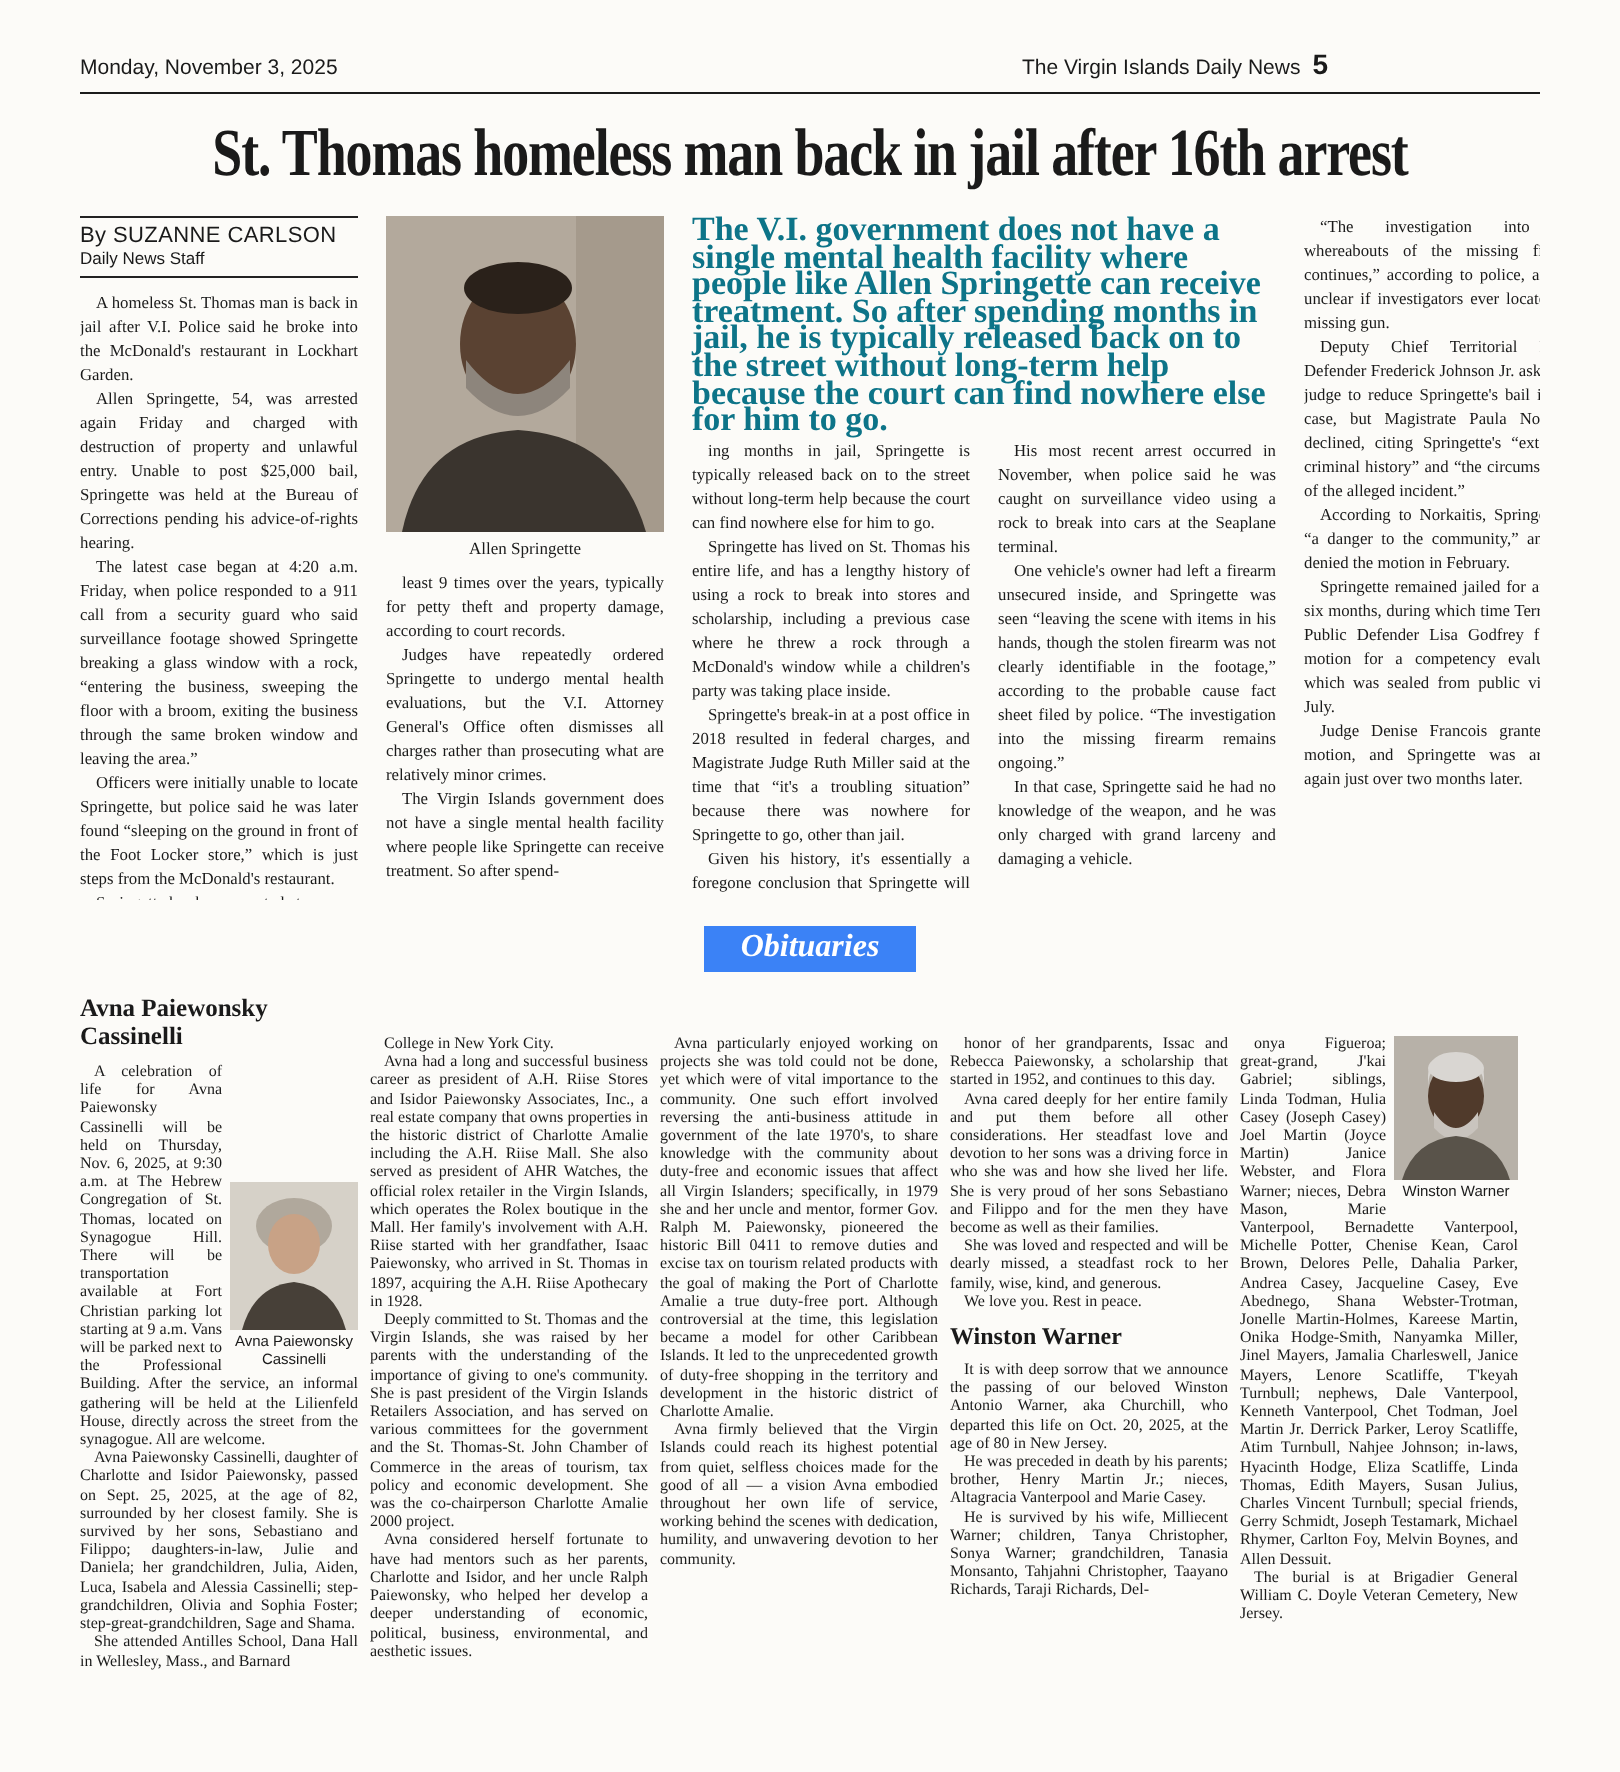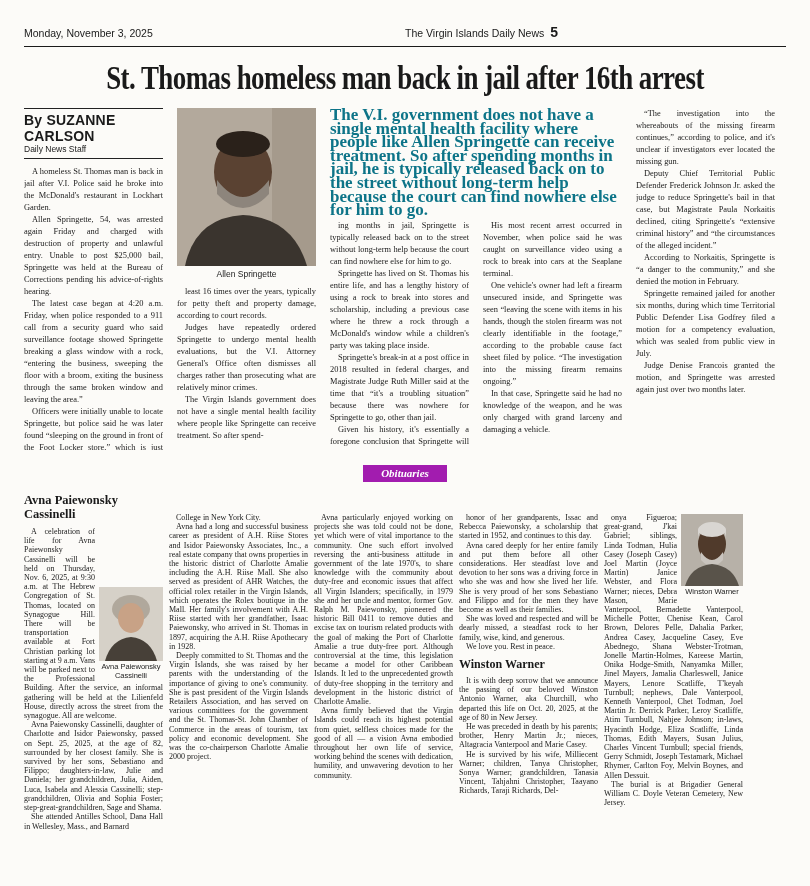--- a/index.html
+++ b/index.html
@@ -3,33 +3,33 @@
 <meta charset="utf-8">
 <style>
   * { box-sizing: border-box; }
   html,body { margin:0; padding:0; background:#ffffff; }
   .page {
     position: relative;
     width: 810px; height: 886px;
     background: #fcfbf8;
     color: #1a1a1a;
     font-family: "Liberation Serif", serif;
-    padding: 0 24px;
+    padding: 0 40px;
     overflow: hidden;
   }
   
   .masthead {
     display: flex; align-items: baseline;
     padding-top: 24px; padding-bottom: 6px;
     border-bottom: 1.5px solid #1b1b1b;
   }
   .masthead .mh-left, .masthead .mh-right { flex: 1; font-family: "Liberation Sans", sans-serif; font-size: 10.5px; }
   .masthead .mh-left { text-align: left; }
   .masthead .mh-center { flex: 1.2; text-align: center; font-family: "Liberation Serif", serif; font-weight: bold; font-size: 15px; letter-spacing: 2px; }
-  .masthead .mh-right { text-align: left; }
+  .masthead .mh-right { text-align: center; }
   .masthead .pagenum { font-weight: bold; font-size: 14px; margin-left: 6px; }
   
   h1.headline {
     margin: 13px 0 14px;
     font-size: 29px; line-height: 34px;
     font-weight: bold; letter-spacing: -0.6px;
     text-align: center; white-space: nowrap;
     transform: scale(0.93, 1.16); transform-origin: center center;
   }
   
@@ -42,42 +42,42 @@
   .coltext p {
     margin: 0; text-indent: 8px;
     font-size: 8.4px; line-height: 12px;
     text-align: justify; hyphens: auto;
   }
   .byline-block {
     border-top: 1px solid #222; border-bottom: 1px solid #222;
     padding: 3px 0 4px; margin-bottom: 7px;
     font-family: "Liberation Sans", sans-serif;
   }
-  .byline-author { font-size: 14px; font-weight: bold; letter-spacing: .2px; }
+  .byline-author { font-size: 11px; font-weight: normal; letter-spacing: .2px; }
   .byline-role { font-size: 8.5px; }
   figure { margin: 0; }
   .main-photo { width: 139px; height: 158px; overflow: hidden; background:#b3a99c; }
   .main-photo svg { display:block; width:100%; height:100%; }
   .photo-caption {
-    font-family: Liberation Sans, sans-serif;
+    font-family: Liberation Serif, serif;
     font-size: 8.5px; text-align: center; margin: 3px 0 7px;
   }
   .pq-spacer { height: 112px; }
   .pull-quote {
     position: absolute; top: 0; left: 306px; width: 292px;
     color: #0d7488; font-weight: bold;
     font-size: 17px; line-height: 13.6px;
     text-align: left;
   }
   
   .obit-divider { text-align: center; margin: 13px 0 11px; }
   .obit-bar {
-    display: inline-block; background: #a21caf; color: #fff;
+    display: inline-block; background: #3b82f6; color: #fff;
     font-weight: bold; font-style: italic;
-    font-size: 11px; padding: 2px 18px 3px;
+    font-size: 16px; padding: 2px 18px 3px;
   }
   
   .obit-body { display: flex; gap: 6px; height: 372px; overflow: hidden; }
   .obit-title { font-size: 12.5px; font-weight: bold; margin: 0 0 6px; line-height: 14px; }
   .obit-col .coltext p, .obit-col p {
     margin: 0; text-indent: 7px;
     font-size: 8px; line-height: 9.2px;
     text-align: justify; hyphens: auto;
   }
   .pad-top { padding-top: 20px; }
@@ -129,21 +129,21 @@
           <rect width="139" height="158" fill="#b3a99c"></rect>
           <rect x="95" width="44" height="158" fill="#a59a8c"></rect>
           <ellipse cx="66" cy="64" rx="29" ry="35" fill="#5a4232"></ellipse>
           <ellipse cx="66" cy="36" rx="27" ry="13" fill="#2a211a"></ellipse>
           <path d="M40 72 Q66 106 92 72 L92 86 Q66 114 40 86 Z" fill="#8d857c"></path>
           <path d="M8 158 Q18 110 66 107 Q116 110 130 158 Z" fill="#3a342e"></path>
         </svg>
       </figure>
       <figcaption class="photo-caption">Allen Springette</figcaption>
       <div class="coltext">
-          <p>least 16 times over the years, typically for petty theft and property damage, according to court records.</p>
+          <p>least 9 times over the years, typically for petty theft and property damage, according to court records.</p>
           <p>Judges have repeatedly ordered Springette to undergo mental health evaluations, but the V.I. Attorney General's Office often dismisses all charges rather than prosecuting what are relatively minor crimes.</p>
           <p>The Virgin Islands government does not have a single mental health facility where people like Springette can receive treatment. So after spend-</p>
         </div>
     </div>
 
     <div class="col">
       <div class="pq-spacer"></div>
       <div class="coltext">
           <p>ing months in jail, Springette is typically released back on to the street without long-term help because the court can find nowhere else for him to go.</p>
           <p>Springette has lived on St. Thomas his entire life, and has a lengthy history of using a rock to break into stores and scholarship, including a previous case where he threw a rock through a McDonald's window while a children's party was taking place inside.</p>
@@ -198,20 +198,21 @@
           <p>Avna Paiewonsky Cassinelli, daughter of Charlotte and Isidor Paiewonsky, passed on Sept. 25, 2025, at the age of 82, surrounded by her closest family. She is survived by her sons, Sebastiano and Filippo; daughters-in-law, Julie and Daniela; her grandchildren, Julia, Aiden, Luca, Isabela and Alessia Cassinelli; step-grandchildren, Olivia and Sophia Foster; step-great-grandchildren, Sage and Shama.</p>
           <p>She attended Antilles School, Dana Hall in Wellesley, Mass., and Barnard</p>
         </div>
     </div>
 
     <div class="col obit-col pad-top">
       <div class="coltext">
           <p>College in New York City.</p>
           <p>Avna had a long and successful business career as president of A.H. Riise Stores and Isidor Paiewonsky Associates, Inc., a real estate company that owns properties in the historic district of Charlotte Amalie including the A.H. Riise Mall. She also served as president of AHR Watches, the official rolex retailer in the Virgin Islands, which operates the Rolex boutique in the Mall. Her family's involvement with A.H. Riise started with her grandfather, Isaac Paiewonsky, who arrived in St. Thomas in 1897, acquiring the A.H. Riise Apothecary in 1928.</p>
           <p>Deeply committed to St. Thomas and the Virgin Islands, she was raised by her parents with the understanding of the importance of giving to one's community. She is past president of the Virgin Islands Retailers Association, and has served on various committees for the government and the St. Thomas-St. John Chamber of Commerce in the areas of tourism, tax policy and economic development. She was the co-chairperson Charlotte Amalie 2000 project.</p>
+          <p>Avna considered herself fortunate to have had mentors such as her parents, Charlotte and Isidor, and her uncle Ralph Paiewonsky, who helped her develop a deeper understanding of economic, political, business, environmental, and aesthetic issues.</p>
         </div>
     </div>
 
     <div class="col obit-col pad-top">
       <div class="coltext">
           <p>Avna particularly enjoyed working on projects she was told could not be done, yet which were of vital importance to the community. One such effort involved reversing the anti-business attitude in government of the late 1970's, to share knowledge with the community about duty-free and economic issues that affect all Virgin Islanders; specifically, in 1979 she and her uncle and mentor, former Gov. Ralph M. Paiewonsky, pioneered the historic Bill 0411 to remove duties and excise tax on tourism related products with the goal of making the Port of Charlotte Amalie a true duty-free port. Although controversial at the time, this legislation became a model for other Caribbean Islands. It led to the unprecedented growth of duty-free shopping in the territory and development in the historic district of Charlotte Amalie.</p>
           <p>Avna firmly believed that the Virgin Islands could reach its highest potential from quiet, selfless choices made for the good of all — a vision Avna embodied throughout her own life of service, working behind the scenes with dedication, humility, and unwavering devotion to her community.</p>
         </div>
     </div>
 
@@ -219,21 +220,21 @@
       <div class="coltext">
           <p>honor of her grandparents, Issac and Rebecca Paiewonsky, a scholarship that started in 1952, and continues to this day.</p>
           <p>Avna cared deeply for her entire family and put them before all other considerations. Her steadfast love and devotion to her sons was a driving force in who she was and how she lived her life. She is very proud of her sons Sebastiano and Filippo and for the men they have become as well as their families.</p>
           <p>She was loved and respected and will be dearly missed, a steadfast rock to her family, wise, kind, and generous.</p>
           <p>We love you. Rest in peace.</p>
         </div>
       <h2 class="winston-heading">Winston Warner</h2>
       <div class="coltext">
           <p>It is with deep sorrow that we announce the passing of our beloved Winston Antonio Warner, aka Churchill, who departed this life on Oct. 20, 2025, at the age of 80 in New Jersey.</p>
           <p>He was preceded in death by his parents; brother, Henry Martin Jr.; nieces, Altagracia Vanterpool and Marie Casey.</p>
-          <p>He is survived by his wife, Milliecent Warner; children, Tanya Christopher, Sonya Warner; grandchildren, Tanasia Vincent, Tahjahni Christopher, Taayano Richards, Taraji Richards, Del-</p>
+          <p>He is survived by his wife, Milliecent Warner; children, Tanya Christopher, Sonya Warner; grandchildren, Tanasia Monsanto, Tahjahni Christopher, Taayano Richards, Taraji Richards, Del-</p>
         </div>
     </div>
 
     <div class="col obit-col pad-top">
       <div class="coltext">
         <figure class="inset winston">
           <div class="ph">
             <svg viewBox="0 0 62 72" aria-hidden="true">
               <rect width="62" height="72" fill="#b7b1a8"></rect>
               <ellipse cx="31" cy="30" rx="14" ry="17" fill="#503a2b"></ellipse>

